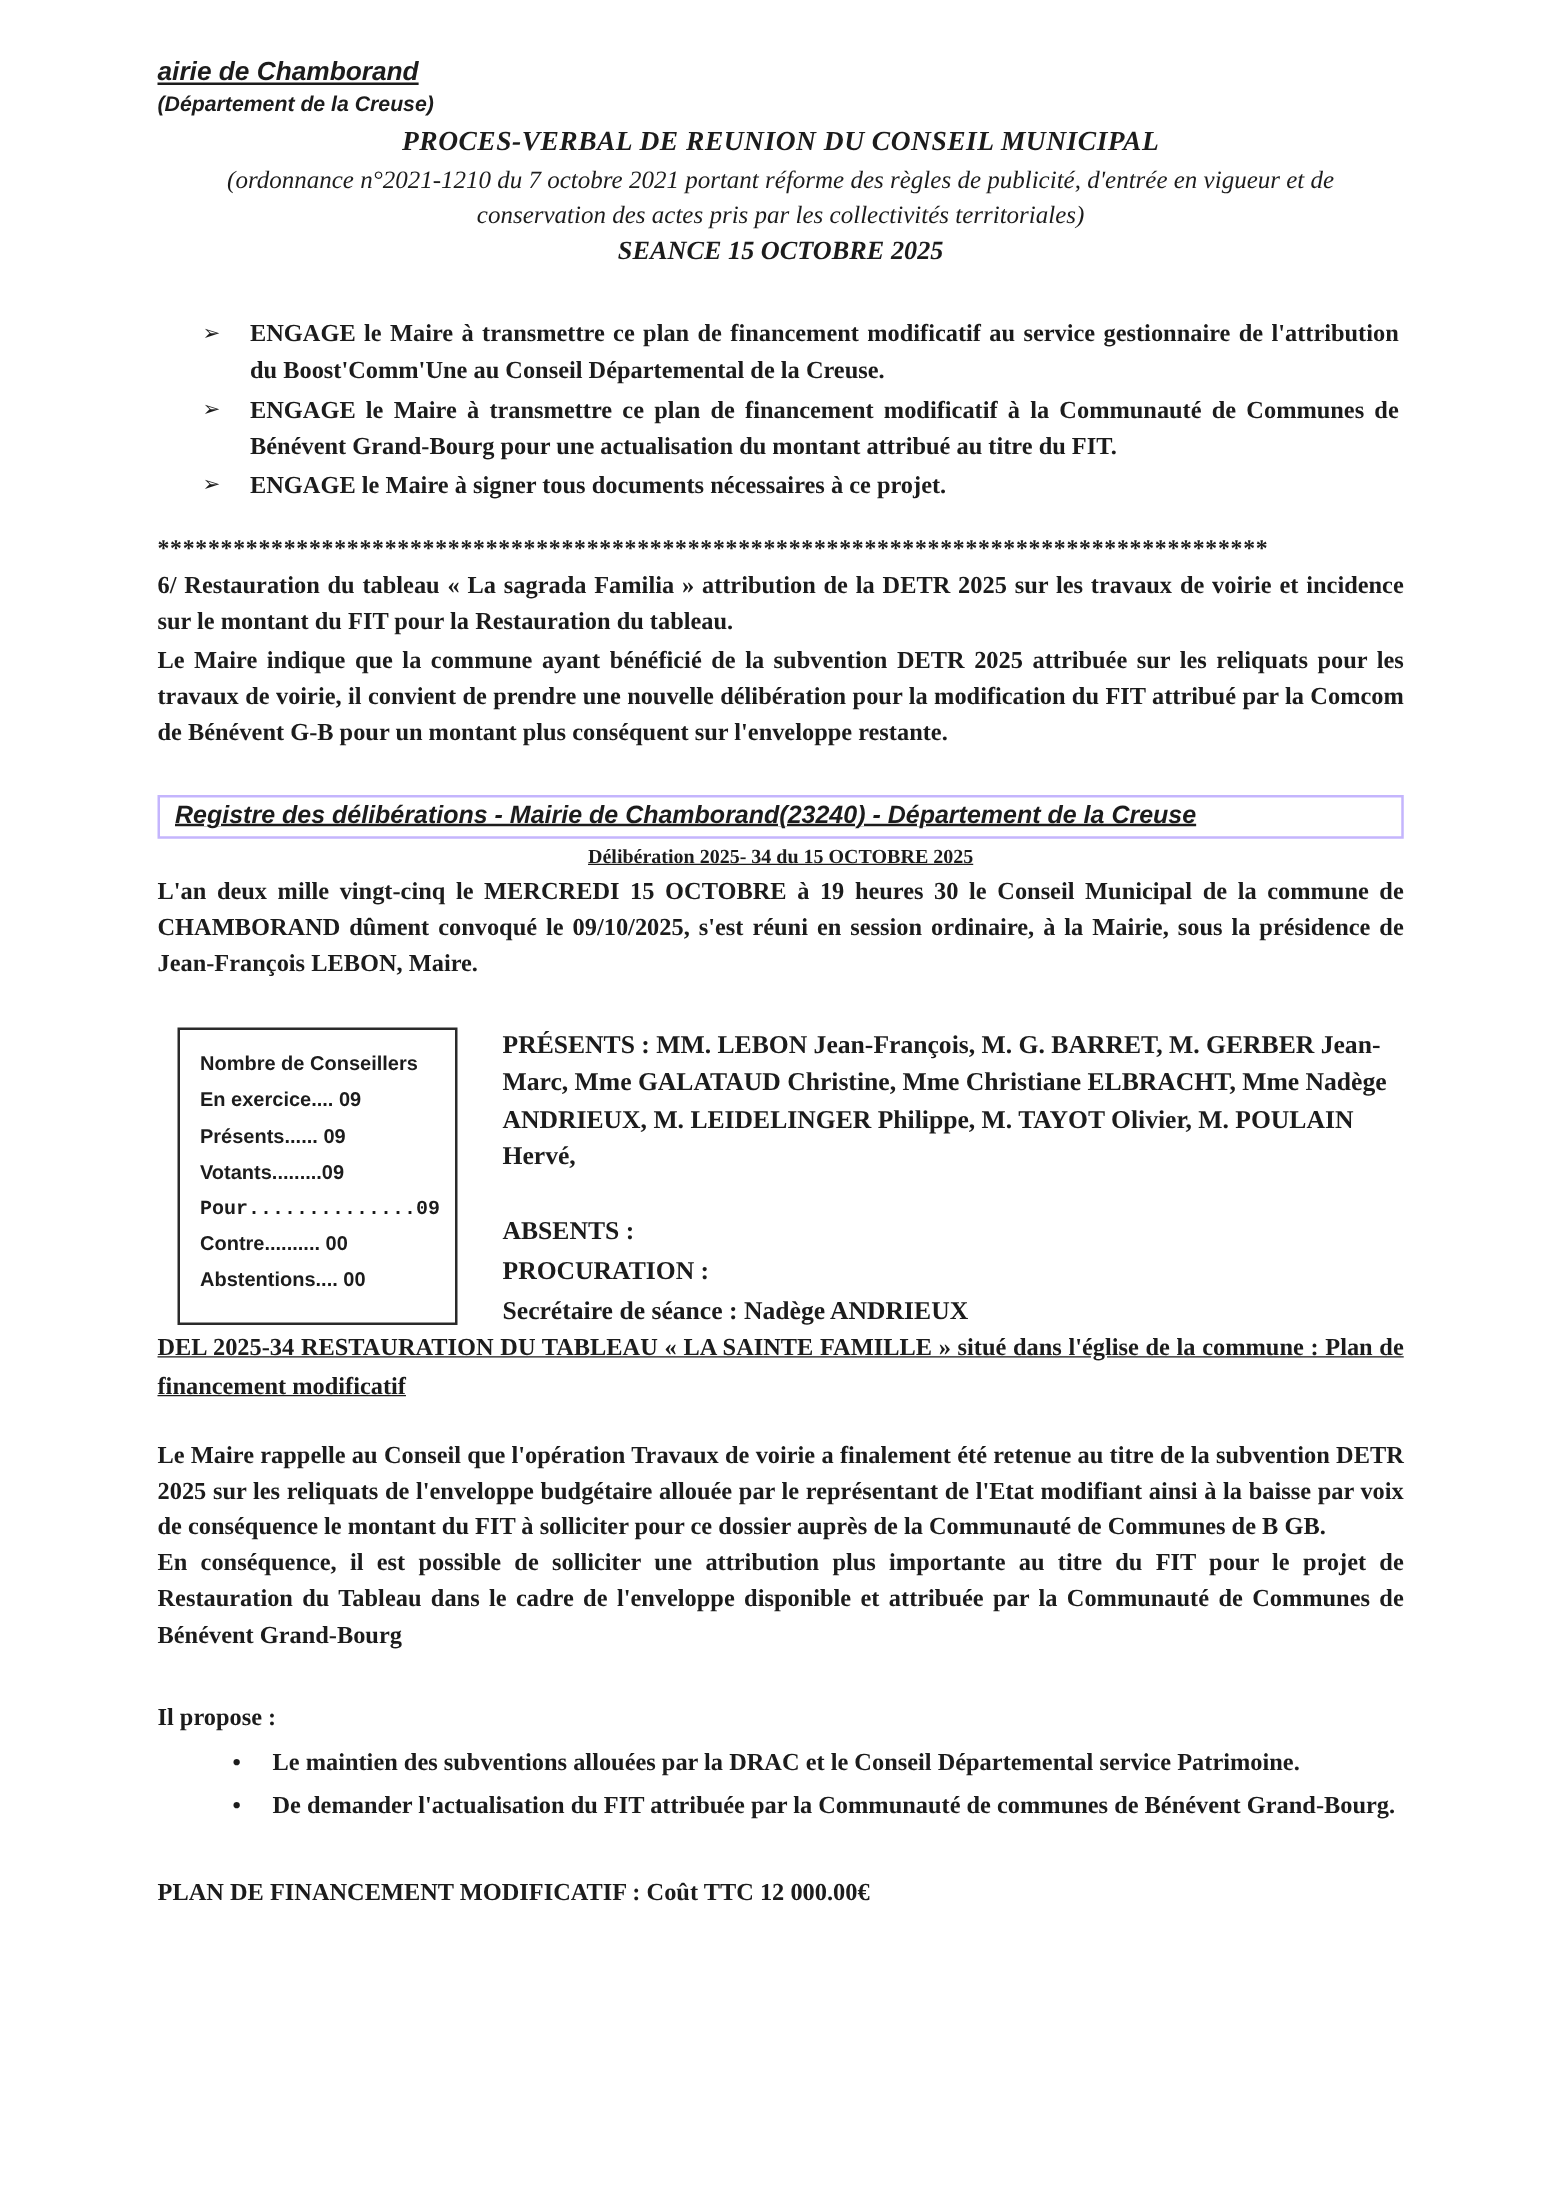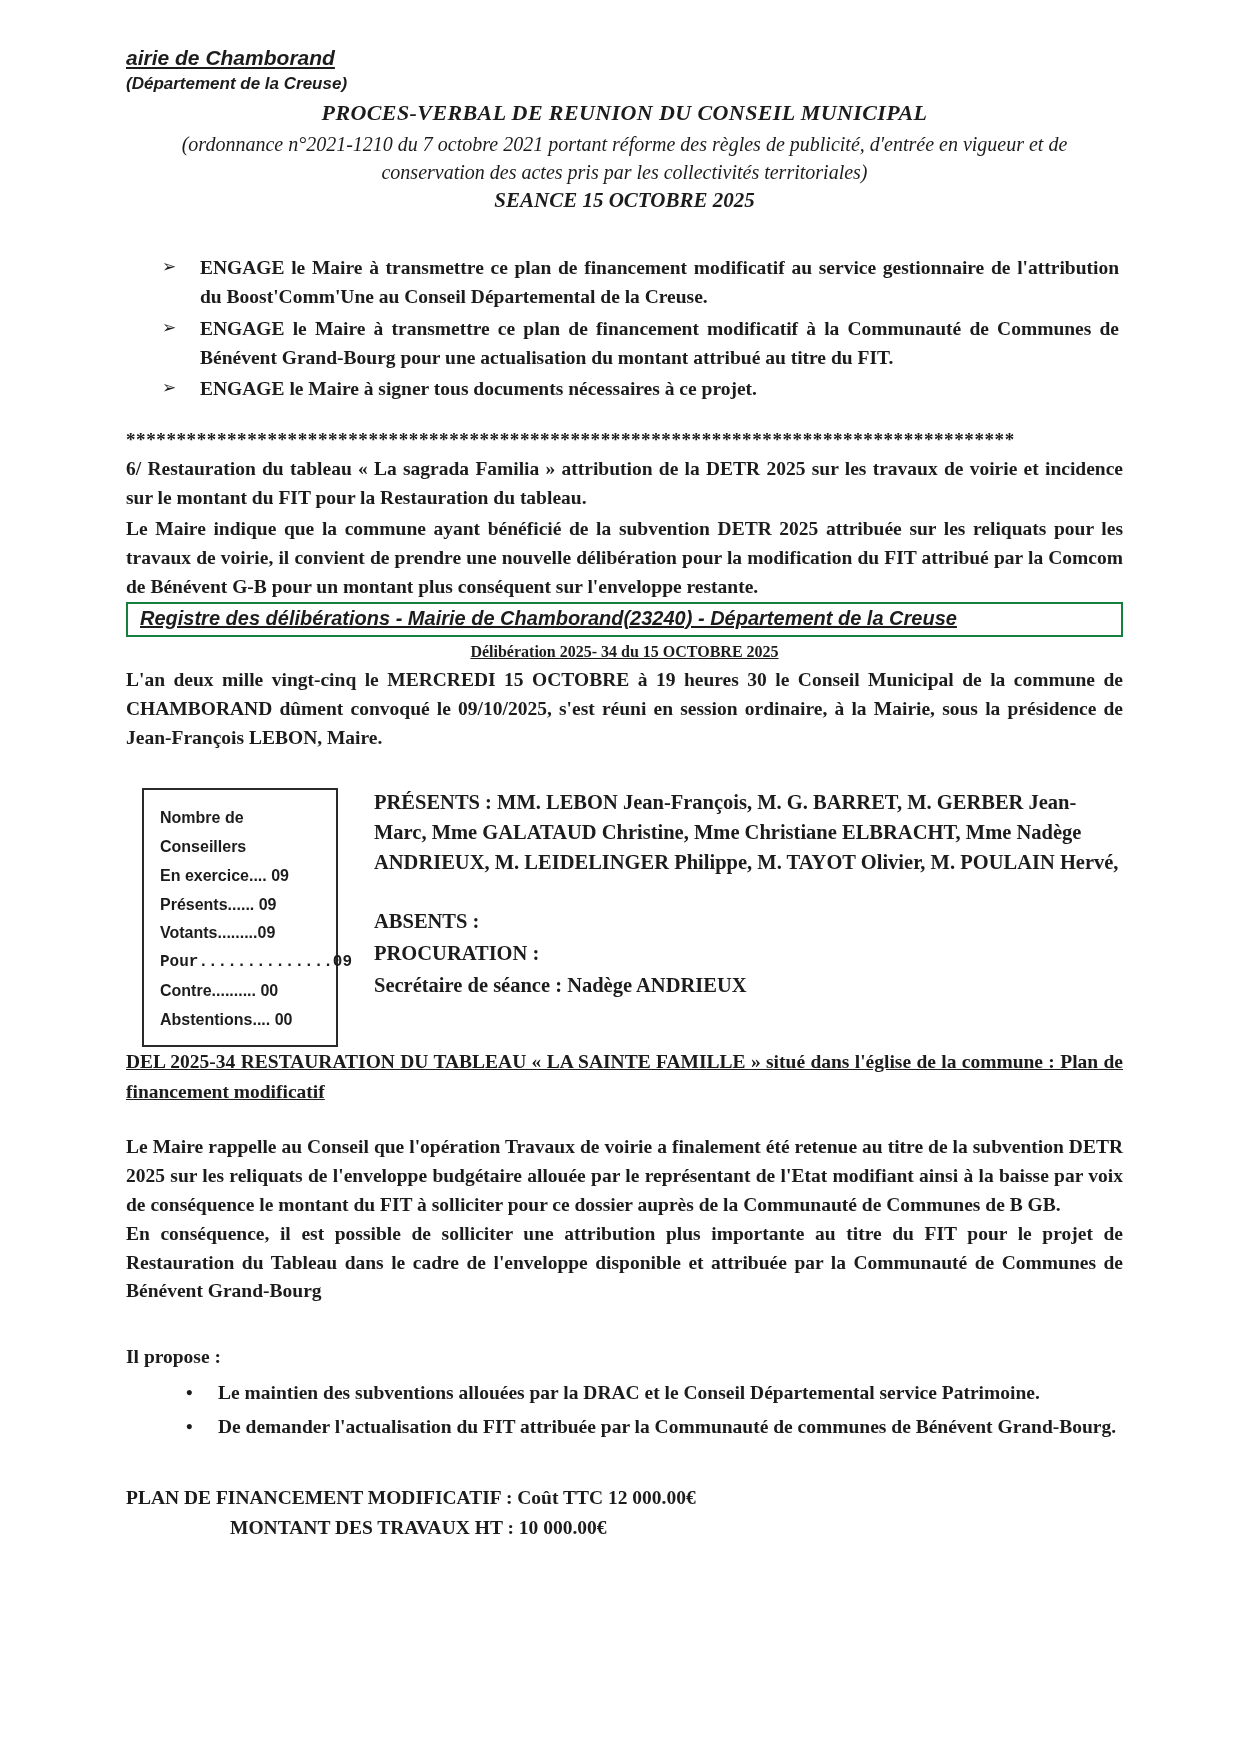--- a/index.html
+++ b/index.html
@@ -86,21 +86,22 @@
   }
   .sec6-body{
     font-weight:bold;
     font-size:19.5px;
     line-height:1.5;
     text-align:justify;
     margin-top:2px;
   }
   
   .registre-box{
-    border:2px solid #15803d;
+    border:2px solid #c4b5fd;
+    margin-top:34px;
     padding:3px 12px 5px 12px;
   }
   .registre-box .title{
     font-family:"Liberation Sans",sans-serif;
     font-style:italic;font-weight:bold;
     font-size:20px;
     text-decoration:underline;
   }
   .delib-title{
     text-align:center;
@@ -117,21 +118,21 @@
     margin:4px 0 0 0;
   }
   
   .columns{
     display:flex;
     margin-top:36px;
     align-items:flex-start;
   }
   .conseillers-box{
     border:2px solid #2a2a2a;
-    width:196px;
+    width:224px;
     min-height:238px;
     box-sizing:border-box;
     padding:14px 10px 10px 16px;
     font-family:"Liberation Sans",sans-serif;
     font-weight:bold;
     font-size:16px;
     line-height:1.8;
     margin-left:16px;
     flex:none;
   }
@@ -284,16 +285,15 @@
       <span class="dot">•</span>
       <span>Le maintien des subventions allouées par la DRAC et le Conseil Départemental service Patrimoine.</span>
     </li>
     <li>
       <span class="dot">•</span>
       <span>De demander l'actualisation du FIT attribuée par la Communauté de communes de Bénévent Grand-Bourg.</span>
     </li>
   </ul>
 
   <div class="plan-line1">PLAN DE FINANCEMENT MODIFICATIF : Coût TTC 12 000.00€</div>
-  <div class="plan-line2">MONTANT DES TRAVAUX HT :  10 000.00€</div>
 
 
 </div>
 
 </body></html>

